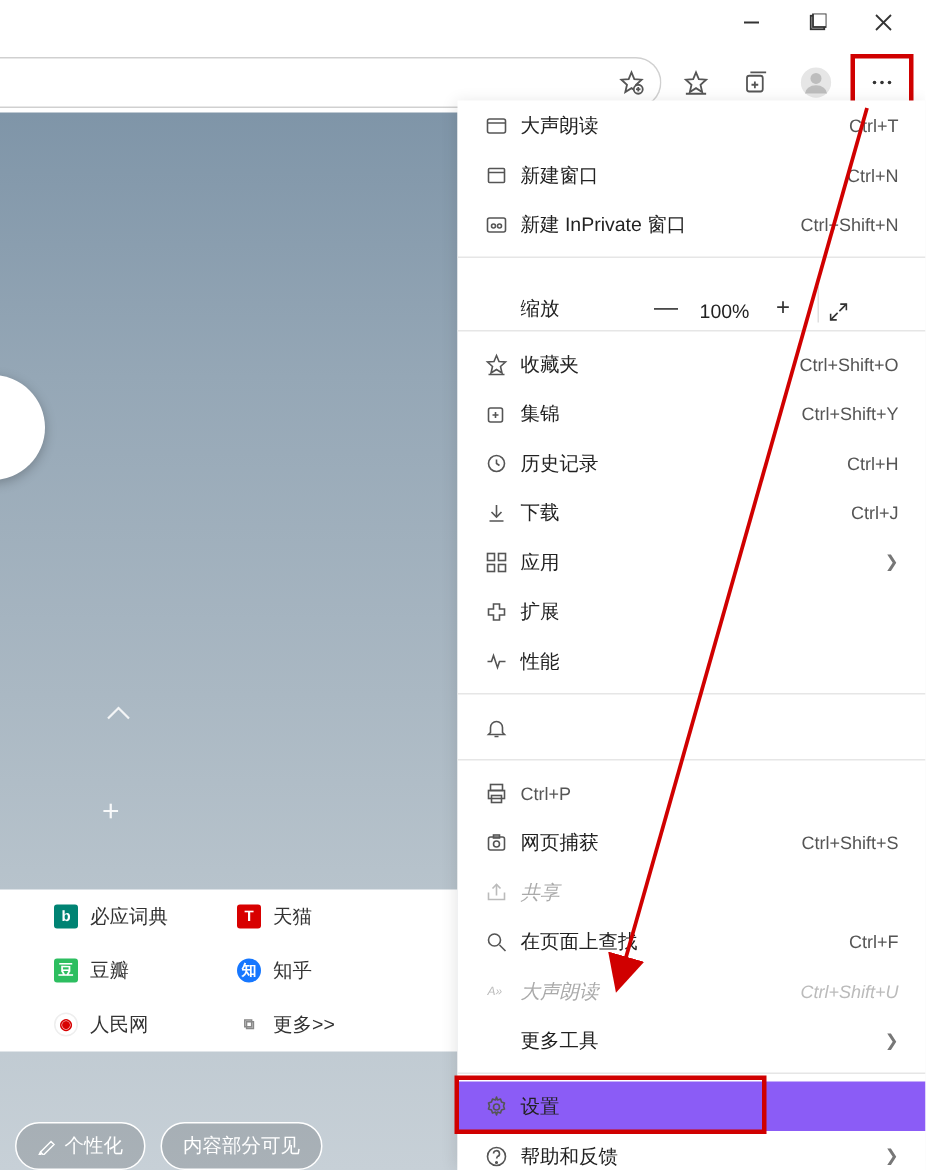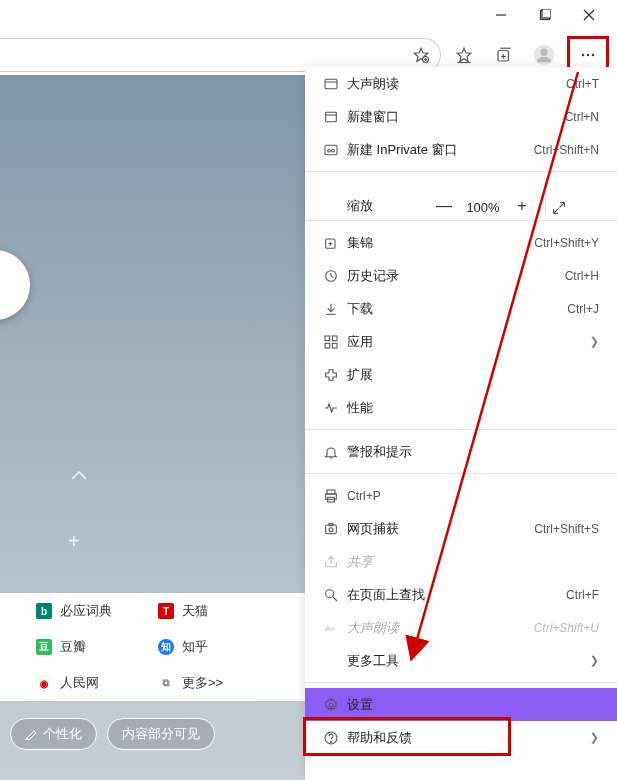--- a/index.html
+++ b/index.html
@@ -24,21 +24,21 @@
 .li-a { width: 152px; padding-left: 36px; }
 .li-b { padding-left: 6px; }
 .favicon { width: 16px; height: 16px; display: flex; align-items: center; justify-content: center; font-size: 10px; font-weight: bold; color: #fff; border-radius: 2px; }
 .ic-bing { background: #008373; }
 .ic-tmall { background: #d80000; }
 .ic-douban { background: #2dbe60; }
 .ic-zhihu { background: #1677ff; border-radius: 50%; }
 .ic-renmin { background: #fff; color: #d80000; border: 1px solid #eee; border-radius: 50%; }
 .ic-more { color: #888; }
 
-.bottom-pills { position: absolute; bottom: 30px; left: 10px; display: flex; gap: 10px; }
+.bottom-pills { position: absolute; bottom: 0; left: 10px; display: flex; gap: 10px; }
 .pill { border: 1.5px solid #fff; color: #fff; border-radius: 18px; padding: 6px 14px; font-size: 13px; display: flex; align-items: center; gap: 6px; background: rgba(0,0,0,0.15); }
 
 .menu { position: absolute; top: 67px; left: 305px; right: 0; bottom: 0; background: #fff; box-shadow: -2px 0 10px rgba(0,0,0,0.1); }
 .menu-item { height: 33px; display: flex; align-items: center; padding: 0 18px 0 18px; font-size: 13px; color: #222; position: relative; }
 .menu-item.disabled { color: #aaa; font-style: italic; }
 .menu-item .mi-icon { width: 24px; display: flex; align-items: center; justify-content: flex-start; color: #555; }
 .menu-item.disabled .mi-icon { color: #bbb; }
 .menu-item .mi-label { flex: 1; }
 .menu-item .mi-short { color: #555; font-size: 12px; }
 .menu-item.disabled .mi-short { color: #bbb; }
@@ -228,20 +228,30 @@
           <line x1="21" y1="3" x2="13" y2="11"></line>
           <line x1="3" y1="21" x2="11" y2="13"></line>
         </svg>
       </span>
   </div>
   <div class="menu-sep"></div>
   <div id="menu-g2">
       <div class="menu-item">
         <span class="mi-icon">
           <svg width="16" height="16" viewBox="0 0 24 24" fill="none" stroke="#555" stroke-width="1.6">
+            <polygon points="12,3 14.5,9 21,9.5 16,14 17.5,20.5 12,17 6.5,20.5 8,14 3,9.5 9.5,9"></polygon>
+            <line x1="4" y1="22" x2="20" y2="22"></line>
+          </svg>
+        </span>
+        <span class="mi-label">收藏夹</span>
+        <span class="mi-short">Ctrl+Shift+O</span>
+      </div>
+      <div class="menu-item">
+        <span class="mi-icon">
+          <svg width="16" height="16" viewBox="0 0 24 24" fill="none" stroke="#555" stroke-width="1.6">
             <rect x="4" y="6" width="14" height="14" rx="2"></rect>
             <line x1="8" y1="13" x2="14" y2="13"></line>
             <line x1="11" y1="10" x2="11" y2="16"></line>
           </svg>
         </span>
         <span class="mi-label">集锦</span>
         <span class="mi-short">Ctrl+Shift+Y</span>
       </div>
       <div class="menu-item">
         <span class="mi-icon">
@@ -295,21 +305,20 @@
     </div>
   <div class="menu-sep"></div>
   <div id="menu-g3">
       <div class="menu-item">
         <span class="mi-icon">
           <svg width="16" height="16" viewBox="0 0 24 24" fill="none" stroke="#555" stroke-width="1.6">
             <path d="M6,17 v-5 a6,6 0 0,1 12,0 v5 l2,2 h-16 z"></path>
             <line x1="10" y1="21" x2="14" y2="21"></line>
           </svg>
         </span>
-        <span class="mi-label">警报和提示</span>
       </div>
     </div>
   <div class="menu-sep"></div>
   <div id="menu-g4">
       <div class="menu-item">
         <span class="mi-icon">
           <svg width="16" height="16" viewBox="0 0 24 24" fill="none" stroke="#555" stroke-width="1.6">
             <rect x="6" y="3" width="12" height="6"></rect>
             <rect x="4" y="9" width="16" height="8"></rect>
             <rect x="7" y="14" width="10" height="7"></rect>

